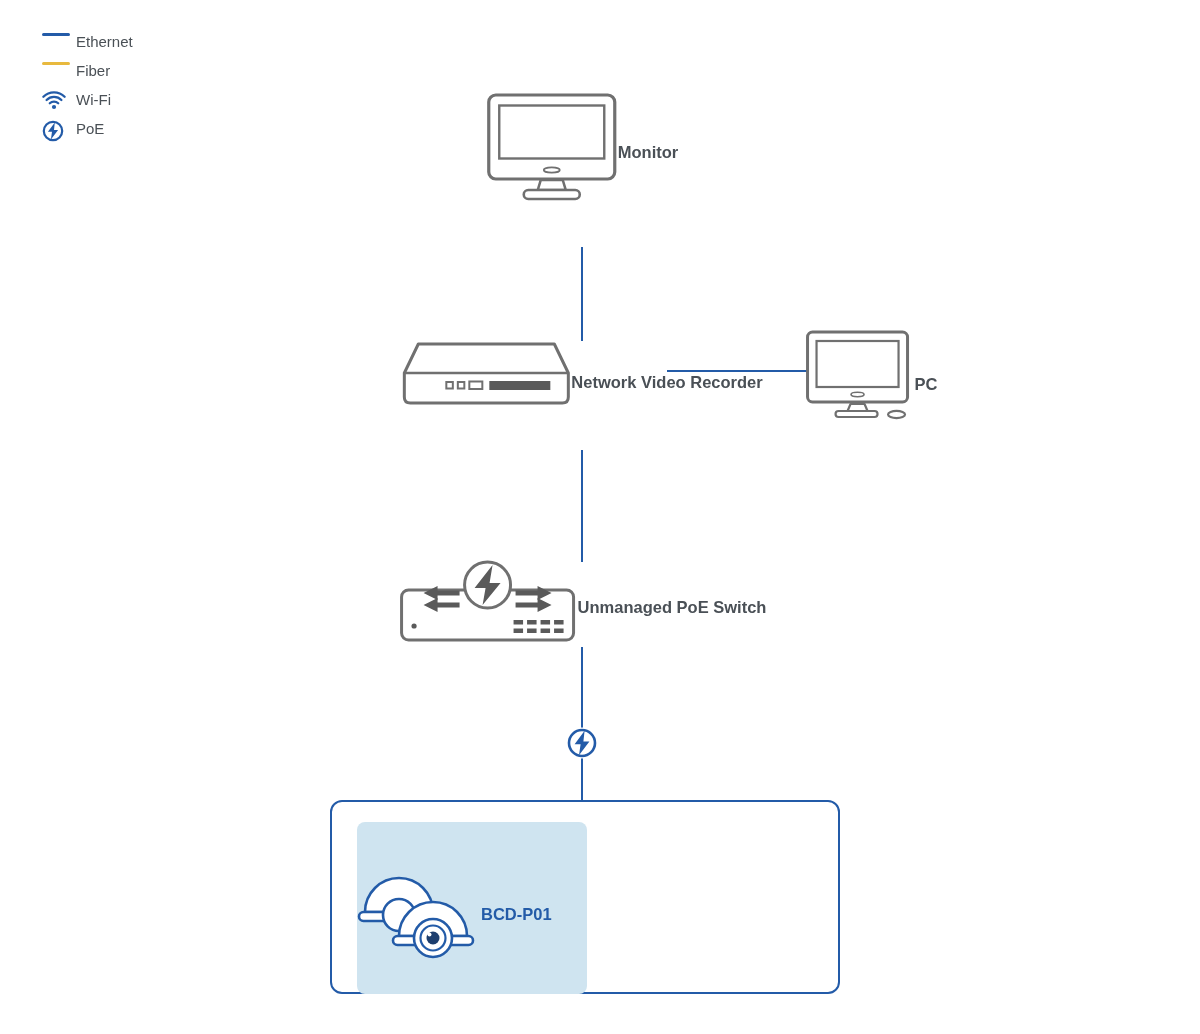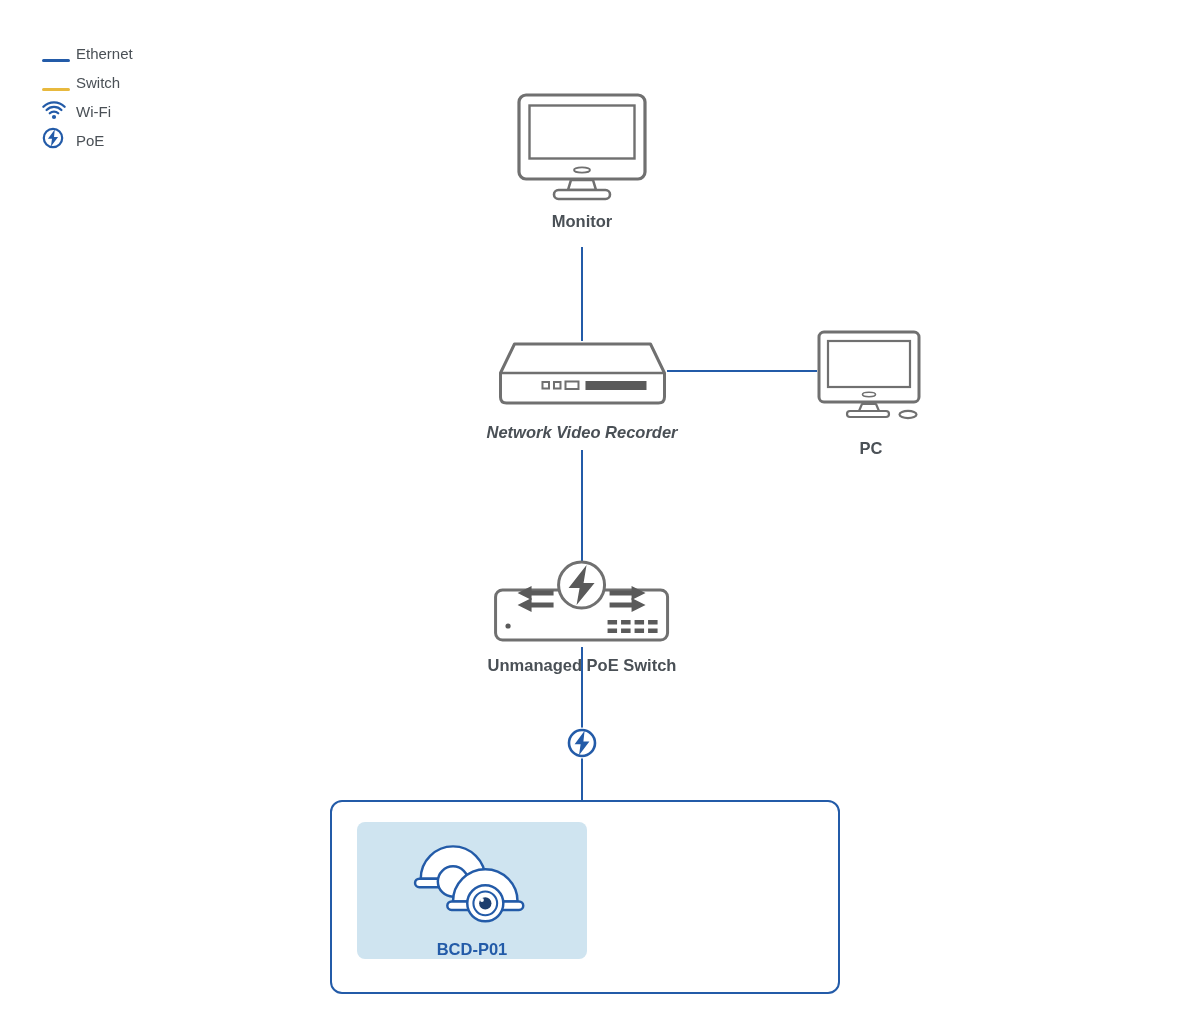--- a/index.html
+++ b/index.html
@@ -1,42 +1,42 @@
 <!DOCTYPE html>
 <html style="--ethernet: #235BA8; --fiber: #E8B93E; --accent: #235BA8; --icon-stroke: #707070; --detail-dark: #5A5A5A; --label: #4A5056; --camera-bg: #CFE4F0; --lens-dark: #1D3E6E;"><head>
 <meta charset="utf-8">
 <style>
   html,body{margin:0;padding:0;background:#ffffff;}
   body{font-family:"Liberation Sans","DejaVu Sans",sans-serif;}
   .stage{position:relative;width:1200px;height:1034px;background:#fff;overflow:hidden;}
 
   
   .legend{position:absolute;left:42px;top:33px;}
-  .legend-row{display:flex;align-items:flex-end;height:29px;}
+  .legend-row{display:flex;align-items:flex-start;height:29px;}
   .legend-swatch{width:34px;display:flex;align-items:center;}
   .legend-line{width:28px;height:3px;border-radius:1.5px;}
   .legend-line.ethernet{background:var(--ethernet,#235BA8);}
   .legend-line.fiber{background:var(--fiber,#E8B93E);}
   .legend-label{font-size:15px;color:var(--label,#4A5056);}
 
   
-  .node{position:absolute;display:flex;flex-direction:column;align-items:center;}
+  .node{position:absolute;display:flex;flex-direction:row;align-items:center;}
   .node-label{font-size:16.5px;font-weight:600;color:var(--label,#4A5056);white-space:nowrap;}
 
   
   .edge{position:absolute;background:var(--ethernet,#235BA8);}
   .edge-v{width:2px;}
   .edge-h{height:2px;}
 
   
   .group{position:absolute;left:330px;top:800px;width:510px;height:194px;
          border:2px solid var(--accent,#235BA8);border-radius:12px;background:#fff;box-sizing:border-box;}
-  .camera-card{position:absolute;left:25px;top:20px;width:230px;height:137px;
+  .camera-card{position:absolute;left:25px;top:20px;width:230px;height:172px;
                background:var(--camera-bg,#CFE4F0);border-radius:8px;
-               display:flex;flex-direction:column;align-items:center;}
+               display:flex;flex-direction:row;align-items:center;}
   .camera-card svg{margin-top:13px;}
   .camera-label{margin-top:12px;font-size:16.5px;font-weight:700;color:var(--accent,#235BA8);}
   .printer-node{left:381px;top:41px;transform:translateX(-50%);}
   .printer-node .node-label{margin-top:15px;}
 
   
   .g{stroke:var(--icon-stroke,#707070);fill:#fff;}
   .gn{stroke:var(--icon-stroke,#707070);fill:none;}
   .gf{fill:var(--detail-dark,#5A5A5A);stroke:none;}
   .b{stroke:var(--accent,#235BA8);fill:#fff;}
@@ -53,21 +53,21 @@
     <div class="legend-row">
       <span class="legend-swatch">
           <span class="legend-line ethernet"></span>
         </span>
       <span class="legend-label">Ethernet</span>
     </div>
     <div class="legend-row">
       <span class="legend-swatch">
           <span class="legend-line fiber"></span>
         </span>
-      <span class="legend-label">Switch</span>
+      <span class="legend-label">Fiber</span>
     </div>
     <div class="legend-row">
       <span class="legend-swatch">
         <svg width="24" height="19" viewBox="0 0 24 19">
           <g class="bn" stroke-width="2.3" stroke-linecap="round">
             <path d="M7.8 12.3 A 6 6 0 0 1 16.2 12.3"></path>
             <path d="M4.6 9 A 10.5 10.5 0 0 1 19.4 9"></path>
             <path d="M1.4 5.8 A 15 15 0 0 1 22.6 5.8"></path>
           </g>
           <circle class="bf" cx="12" cy="16" r="2.1"></circle>
@@ -112,21 +112,21 @@
 
   <div class="node" style="left:582px;top:341px;transform:translateX(-50%);">
     <svg width="170" height="66" viewBox="0 0 170 66">
       <path class="g" d="M17 3 L153 3 L167 32 L167 56 Q167 62 161 62 L9 62 Q3 62 3 56 L3 32 Z" stroke-width="3" stroke-linejoin="round"></path>
       <line class="gn" x1="3" y1="32" x2="167" y2="32" stroke-width="2.4"></line>
       <rect class="gn" x="45" y="41" width="6.5" height="6.5" stroke-width="2"></rect>
       <rect class="gn" x="56.5" y="41" width="6.5" height="6.5" stroke-width="2"></rect>
       <rect class="gn" x="68" y="40.5" width="13" height="7.5" stroke-width="2"></rect>
       <rect class="gf" x="88" y="40" width="61" height="9"></rect>
     </svg>
-    <span class="node-label" style="margin-top:16px;font-style:italic;">Network Video Recorder</span>
+    <span class="node-label" style="margin-top:16px;">Network Video Recorder</span>
   </div>
 
   <div class="node" style="left:871px;top:329px;transform:translateX(-50%);">
     <svg width="110" height="96" viewBox="0 0 110 96">
       <rect class="g" x="3" y="3" width="100" height="70" rx="5" stroke-width="3"></rect>
       <rect class="gn" x="12" y="12" width="82" height="46" stroke-width="2.2"></rect>
       <ellipse class="gn" cx="53" cy="65.5" rx="6.5" ry="2.2" stroke-width="1.6"></ellipse>
       <path class="g" d="M46 75 L60 75 L63 82 L43 82 Z" stroke-width="2.2" stroke-linejoin="round"></path>
       <rect class="g" x="31" y="82" width="42" height="6" rx="3" stroke-width="2.2"></rect>
       <ellipse class="g" cx="92" cy="85.5" rx="8.5" ry="3.6" stroke-width="2.2"></ellipse>

